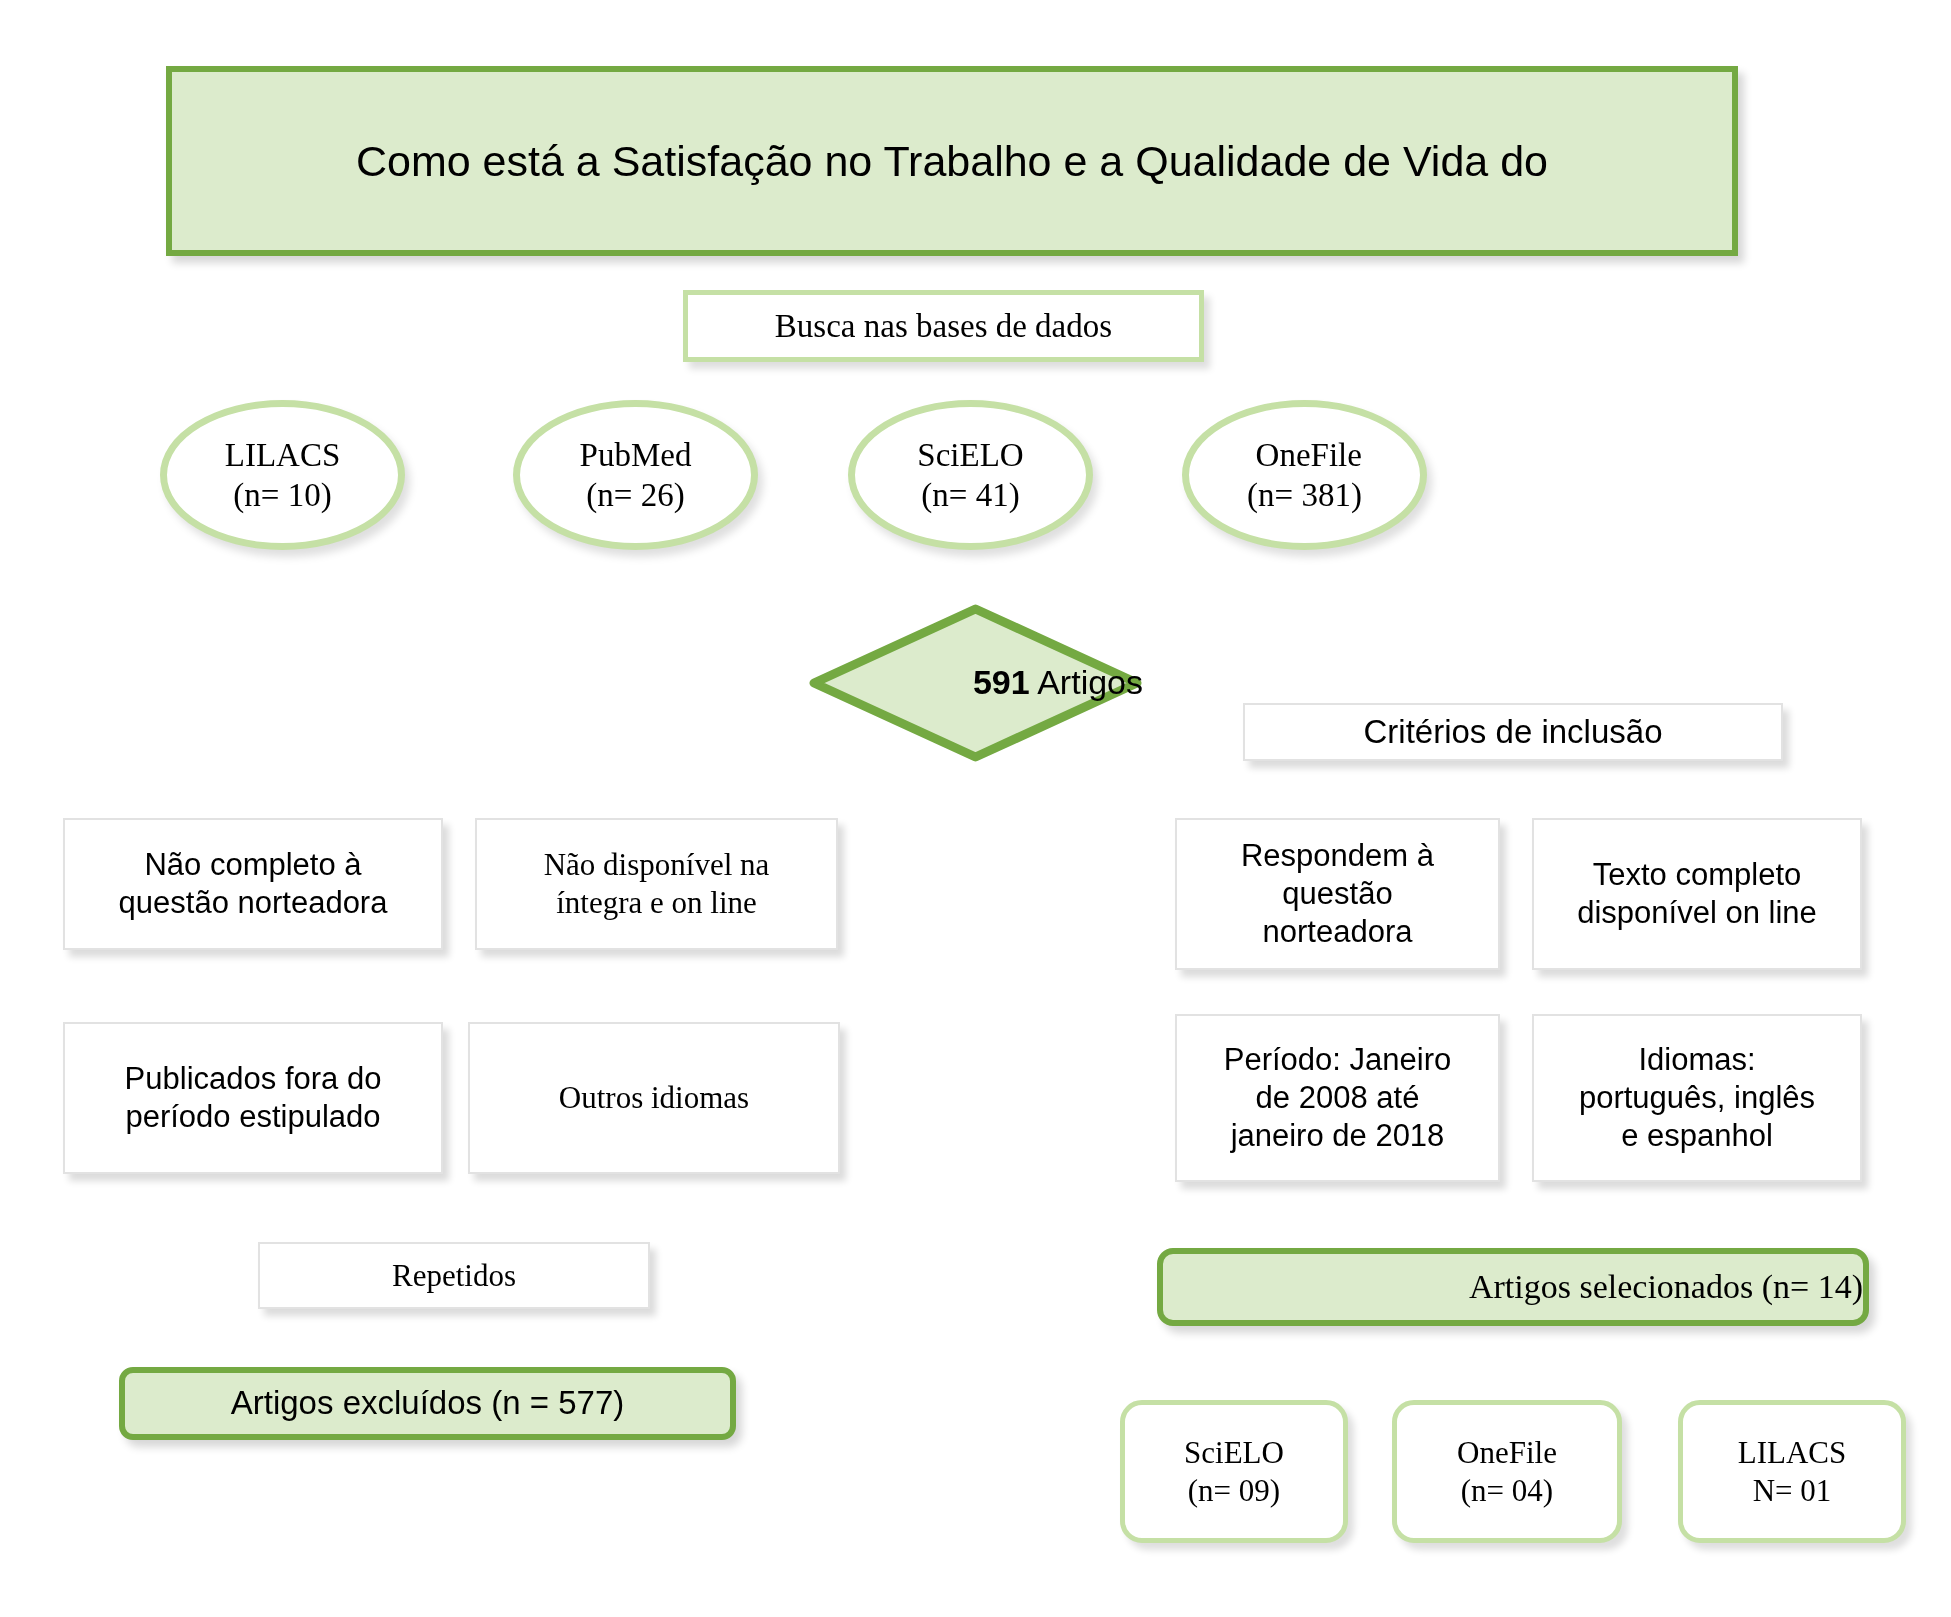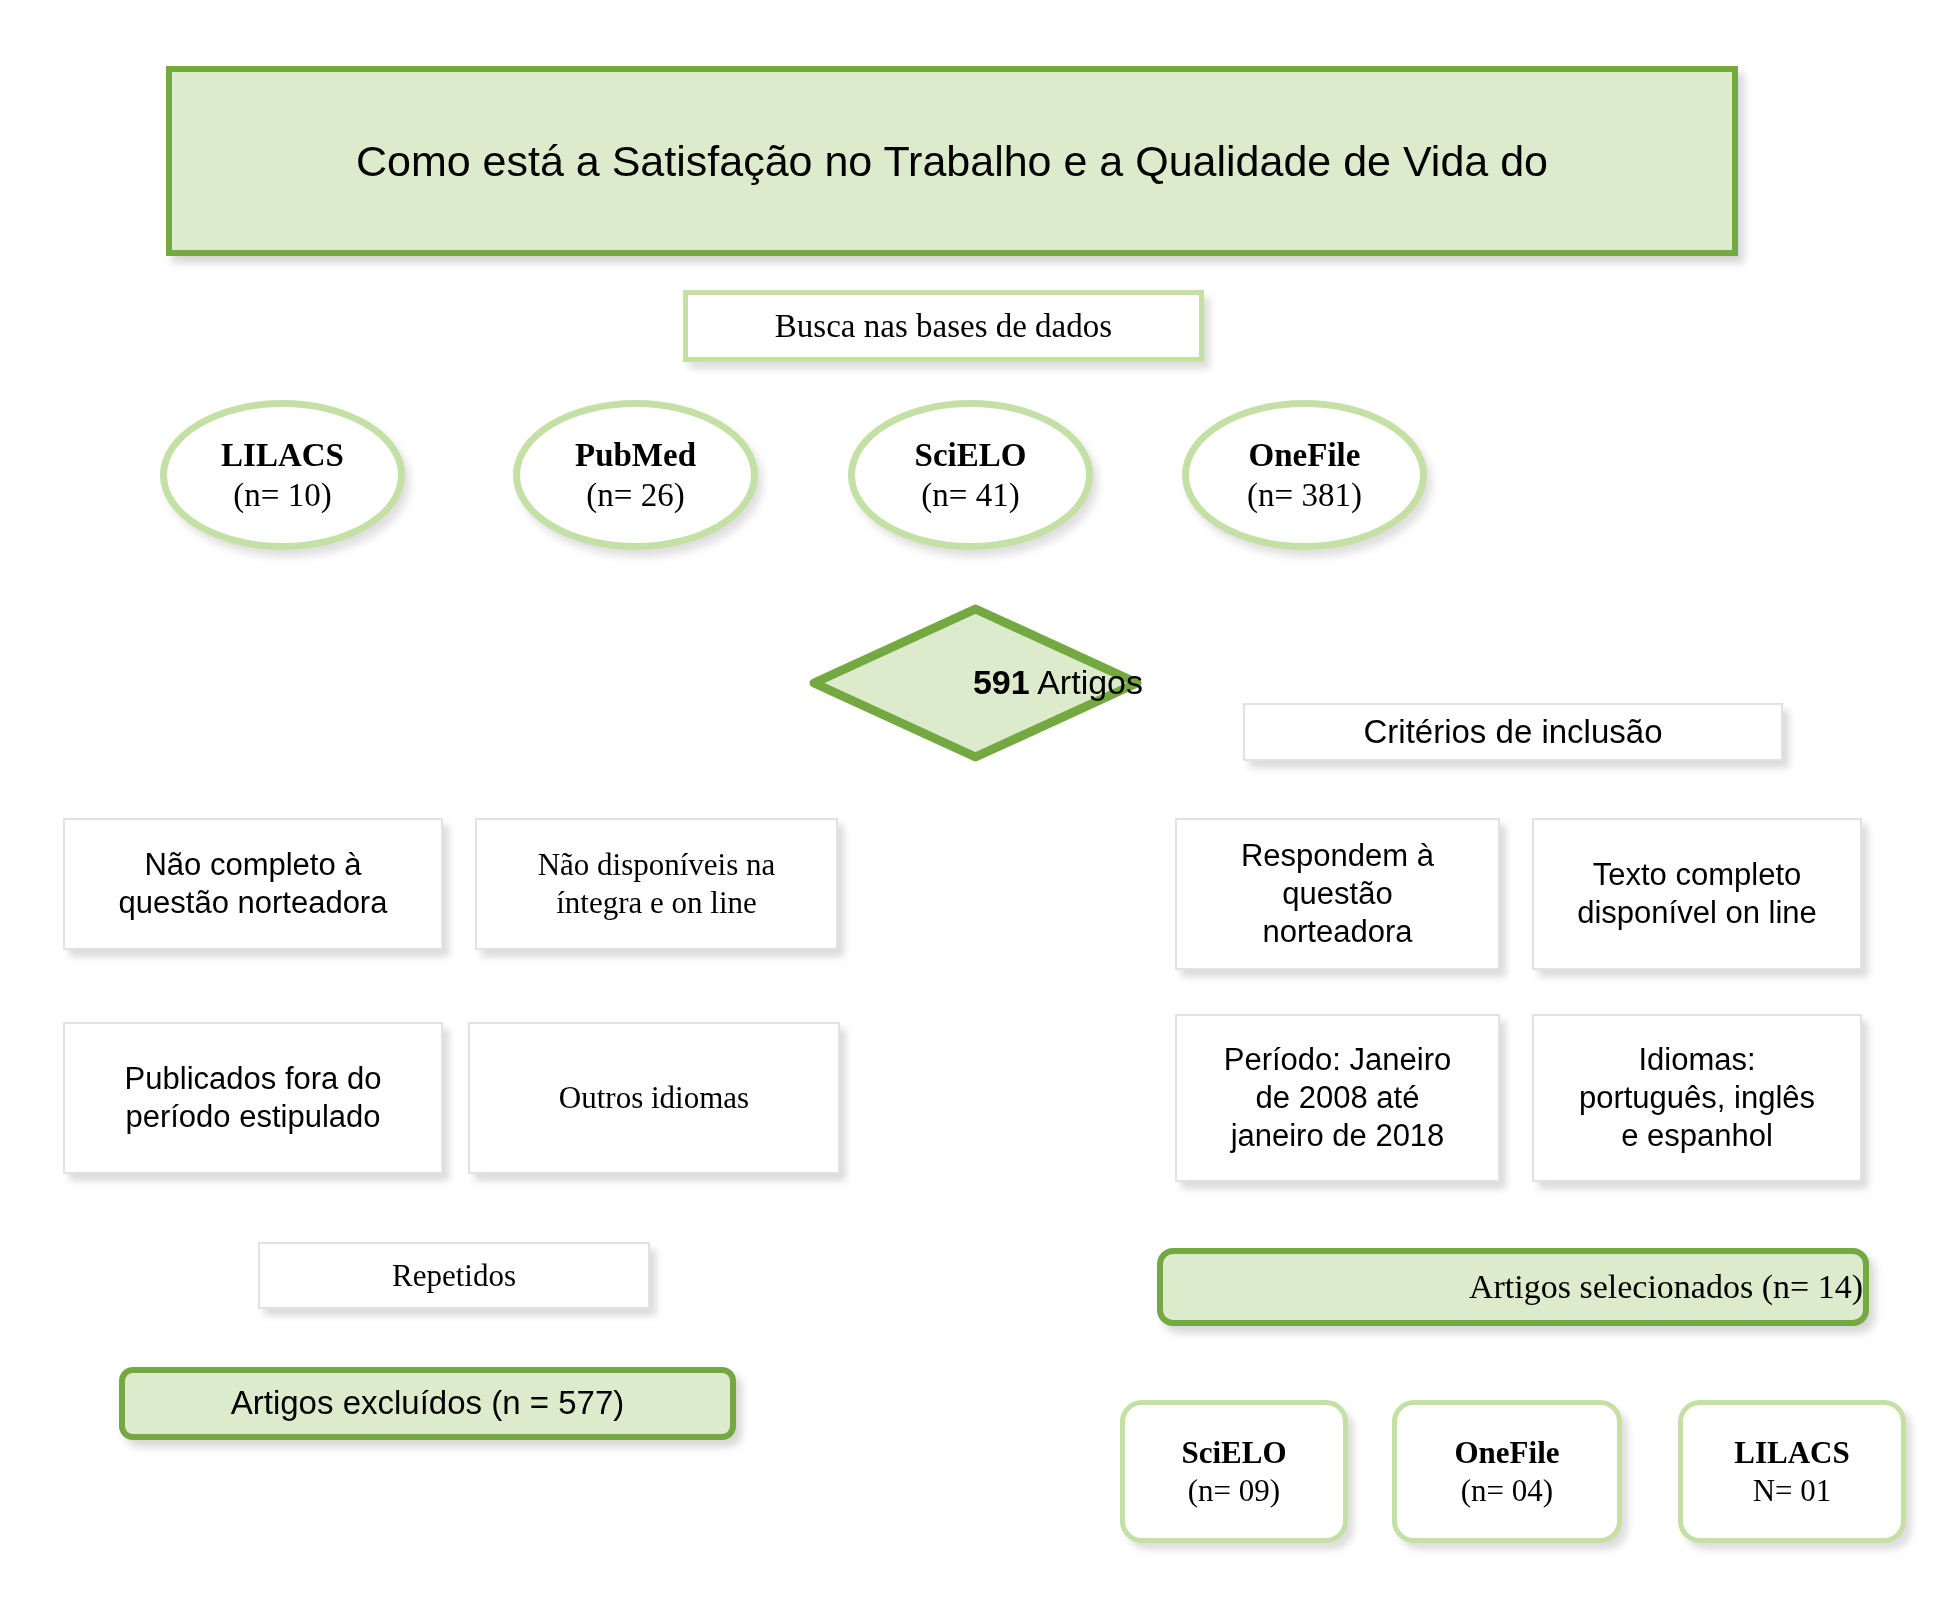--- a/index.html
+++ b/index.html
@@ -65,21 +65,21 @@
   .serif { font-family: "Liberation Serif", serif; }
   .sans  { font-family: "Liberation Sans", sans-serif; }
 
   .t-title   { font-size: 43px; }
   .t-big     { font-size: 34px; justify-content: flex-end; }
   .t-mid     { font-size: 33px; }
   .t-ellipse { font-size: 33px; }
   .t-small   { font-size: 31px; }
 
   .stack { display: block; }
-  .stack .l1 { font-weight: bold; display: block; }
+  .stack .l1 { font-weight: normal; display: block; text-align: right; }
   .stack .l2 { font-weight: normal; display: block; }
 
   .bold { font-weight: bold; }
 </style>
 </head>
 <body>
 
 <div id="canvas">
 
   <div class="node box-greenfill sans t-title" style="left:166px; top:66px; width:1572px; height:190px; flex-direction:column;">
@@ -134,21 +134,21 @@
   <div class="node box-white sans t-mid" style="left:1243px; top:703px; width:540px; height:58px;">
     <span>Critérios de inclusão</span>
   </div>
 
   <div class="node box-white sans t-small" style="left:63px; top:818px; width:380px; height:132px; flex-direction:column;">
     <span>Não completo à</span>
     <span>questão norteadora</span>
   </div>
 
   <div class="node box-white serif t-small" style="left:475px; top:818px; width:363px; height:132px; flex-direction:column;">
-    <span>Não disponíveis na</span>
+    <span>Não disponível na</span>
     <span>íntegra e on line</span>
   </div>
 
   <div class="node box-white sans t-small" style="left:63px; top:1022px; width:380px; height:152px; flex-direction:column;">
     <span>Publicados fora do</span>
     <span>período estipulado</span>
   </div>
 
   <div class="node box-white serif t-small" style="left:468px; top:1022px; width:372px; height:152px;">
     <span>Outros idiomas</span>

